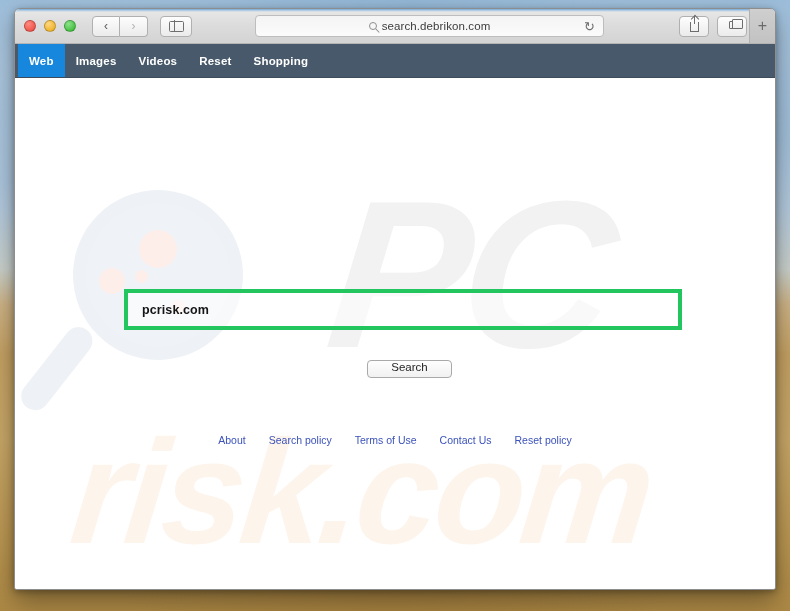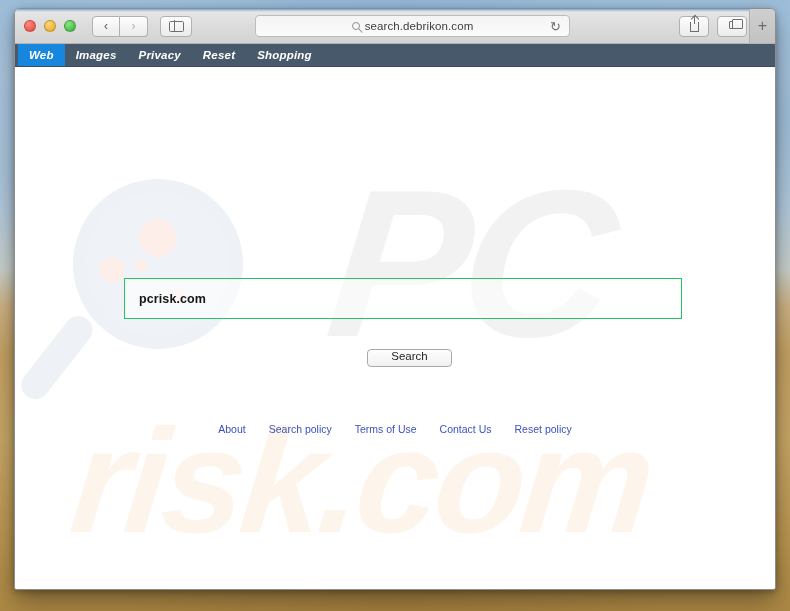--- a/index.html
+++ b/index.html
@@ -116,21 +116,21 @@
   .sidebar-glyph:before {
     content: ""; position: absolute;
     left: 4.3px; top: -1.2px; bottom: -1.2px;
     border-left: 1.2px solid #6f6f6f;
   }
 
   
   .addr-wrap {
     position: absolute;
     left: 240px;
-    width: 315px;
+    width: 349px;
     height: 22px;
   }
   .addr {
     width: 100%; height: 100%;
     background: linear-gradient(to bottom, #f4f4f4, #fbfbfb);
     border: 1px solid #bdbdbd;
     border-radius: 4px;
     display: flex; align-items: center; justify-content: center;
     position: relative;
   }
@@ -207,26 +207,25 @@
     right: 0; top: 0; bottom: 0;
     width: 26px;
     background: linear-gradient(to bottom, #cfcfcf, #c2c2c2);
     border-left: 1px solid #b0b0b0;
     display: flex; align-items: center; justify-content: center;
     color: #6b6b6b; font-size: 16px; font-weight: 300;
   }
 
   
   .sitenav {
-    height: 23px;
+    height: 34px;
     background: #47596a;
     display: flex;
     align-items: stretch;
     border-bottom: 1px solid #3c4c5a;
-    font-style: italic;
   }
   .nav-item {
     display: flex; align-items: center;
     padding: 0 11px;
     color: #ffffff;
     font-size: 11.5px;
     font-weight: bold;
     letter-spacing: .2px;
     white-space: nowrap;
   }
@@ -306,21 +305,21 @@
   .wm-glass .d2 { left: 36px; top: 78px;  width: 26px; height: 26px; }
   .wm-glass .d3 { left: 72px; top: 80px;  width: 13px; height: 13px; }
   .wm-glass .d4 { left: 108px; top: 110px; width: 14px; height: 14px; }
 
   
   .search-field {
     position: absolute;
     left: 109px; top: 211px;
     width: 558px; height: 41px;
     background: rgba(255,255,255,.55);
-    border: 1px solid #22c55e;
+    border: 4px solid #22c55e;
     display: flex; align-items: center;
     padding-left: 14px;
   }
   .search-field .q {
     font-size: 12.5px;
     font-weight: bold;
     color: #151515;
     letter-spacing: .1px;
   }
 
@@ -405,21 +404,21 @@
   </div>
 
   <div class="sitenav">
     <div class="nav-item active">
         <span>Web</span>
       </div>
     <div class="nav-item">
         <span>Images</span>
       </div>
     <div class="nav-item">
-        <span>Privacy</span>
+        <span>Videos</span>
       </div>
     <div class="nav-item">
         <span>Reset</span>
       </div>
     <div class="nav-item">
         <span>Shopping</span>
       </div>
   </div>
 
   <div class="page">

